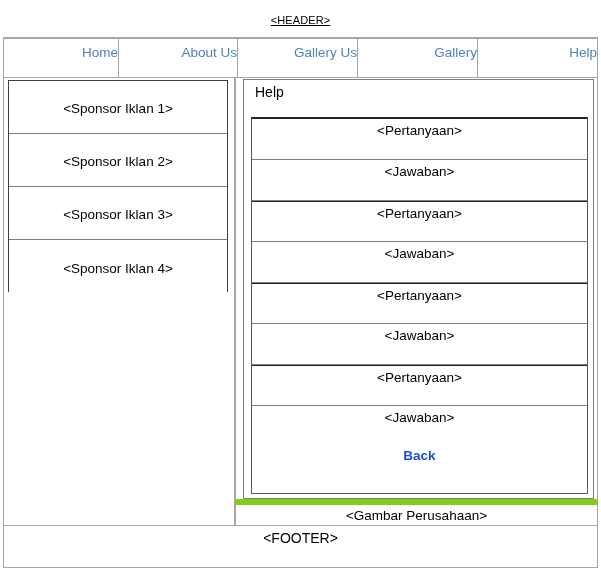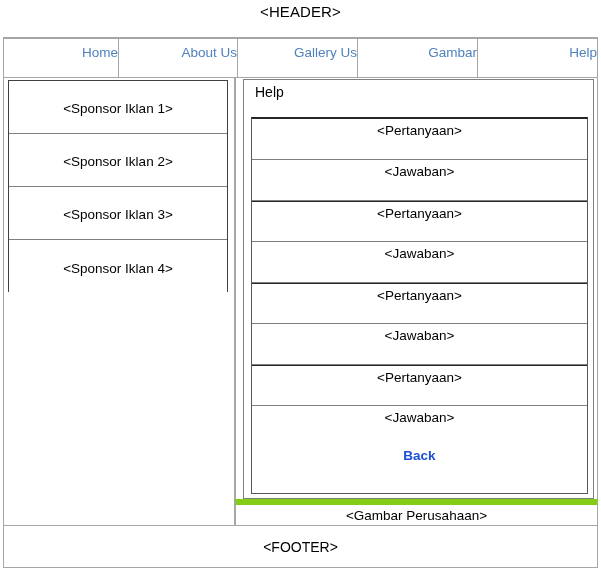--- a/index.html
+++ b/index.html
@@ -29,25 +29,26 @@
     left: 3px;
     top: 0px;
     width: 595px;
     height: 37px;
     display: flex;
     align-items: flex-start;
     justify-content: center;
     box-sizing: border-box;
   }
   .header-title {
-    font-size: 15px;
+    font-size: 11px;
     line-height: 20px;
-    padding-top: 2px;
+    padding-top: 10px;
     letter-spacing: 0.1px;
     white-space: nowrap;
+    text-decoration: underline;
   }
 
   
   .navbar {
     position: absolute;
     left: 3px;
     top: 37px;
     width: 595px;
     height: 41px;
     display: flex;
@@ -230,21 +231,21 @@
     width: 595px;
     height: 43px;
     box-sizing: border-box;
     border-top: 1px solid #a6a6a6;
     border-bottom: 1px solid #a6a6a6;
     border-left: 1px solid #a6a6a6;
     border-right: 1px solid #a6a6a6;
     display: flex;
     align-items: flex-start;
     justify-content: center;
-    padding-top: 12px;
+    padding-top: 3px;
     background: #ffffff;
   }
   .footer-text {
     font-size: 14px;
     line-height: 19px;
     white-space: nowrap;
   }
 </style>
 </head>
 <body>
@@ -259,21 +260,21 @@
     <div class="nav-item nav-w-home">
       <span>Home</span>
     </div>
     <div class="nav-item nav-w-about">
       <span>About Us</span>
     </div>
     <div class="nav-item nav-w-contact">
       <span>Gallery Us</span>
     </div>
     <div class="nav-item nav-w-gallery">
-      <span>Gambar</span>
+      <span>Gallery</span>
     </div>
     <div class="nav-item nav-w-help">
       <span>Help</span>
     </div>
   </nav>
 
   <div class="body-left"></div>
 
   <div class="body-right"></div>
 

